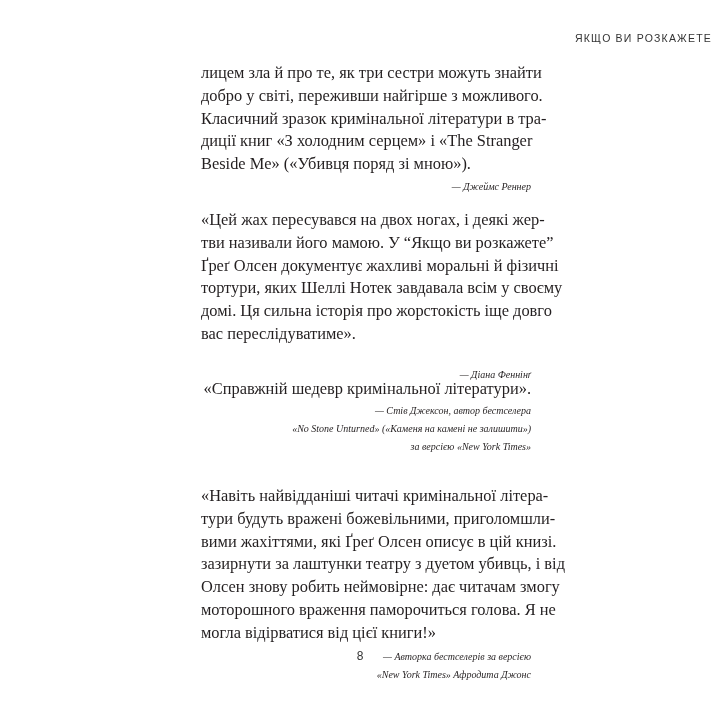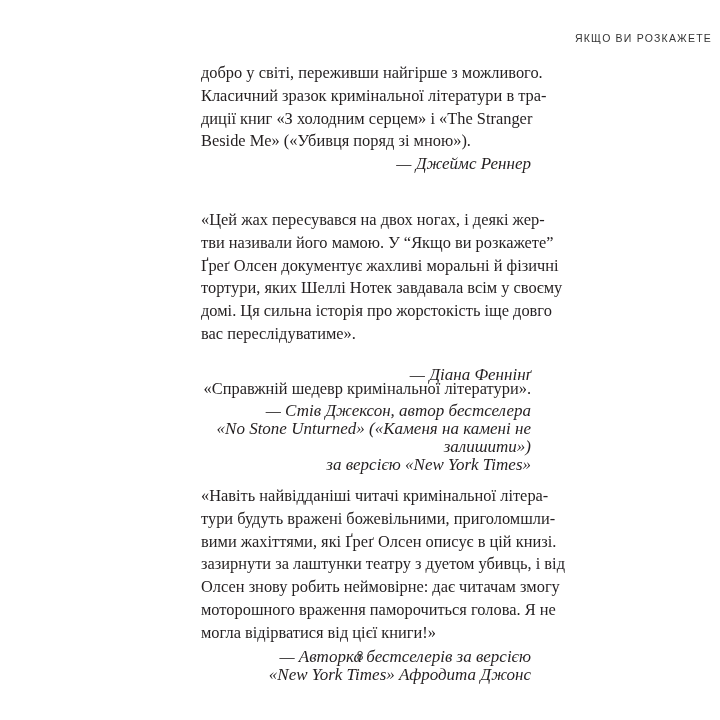--- a/index.html
+++ b/index.html
@@ -4,33 +4,34 @@
 <style>
   html, body { margin:0; padding:0; background:#ffffff; }
   body { width:720px; height:720px; position:relative; overflow:hidden; color:#231f20; }
   .header { position:absolute; top:32px; left:0; width:712px; text-align:right;
     font-family:"Liberation Sans", sans-serif; font-size:10.5px; letter-spacing:1.2px; color:#333; }
   .page { position:absolute; left:201px; top:62px; width:330px;
     font-family:"Liberation Serif", serif; font-size:16.4px; line-height:22.8px; color:#231f20; }
   .block { position:absolute; left:0; width:330px; }
   .line { white-space:nowrap; text-align:justify; text-align-last:justify; display:block; }
   .line.last { text-align:right; text-align-last:left; }
-  .attr { text-align:right; font-style:italic; font-size:17px; line-height:18px; color:#231f20; }
+  .attr { text-align:right; font-style:italic; font-size:10px; line-height:18px; color:#231f20; }
   .center-quote { text-align:right; white-space:nowrap; }
   .pagenum { position:absolute; top:649px; left:0; width:720px; text-align:center;
     font-family:"Liberation Sans", sans-serif; font-size:12px; color:#333; }
 </style>
 </head>
 <body>
 
 <div class="header">ЯКЩО ВИ РОЗКАЖЕТЕ</div>
 
 <div class="page">
 
   <div class="block" style="top:0px;">
+    <span class="line">лицем зла й про те, як три сестри можуть знайти</span>
     <span class="line">добро у світі, переживши найгірше з можливого.</span>
     <span class="line">Класичний зразок кримінальної літератури в тра-</span>
     <span class="line">диції книг «З холодним серцем» і «The Stranger</span>
     <span class="line last">Beside Me» («Убивця поряд зі мною»).</span>
     <div class="attr" style="margin-top:2px;">— Джеймс Реннер</div>
   </div>
 
   <div class="block" style="top:147px;">
     <span class="line">«Цей жах пересувався на двох ногах, і деякі жер-</span>
     <span class="line">тви називали його мамою. У “Якщо ви розкажете”</span>

